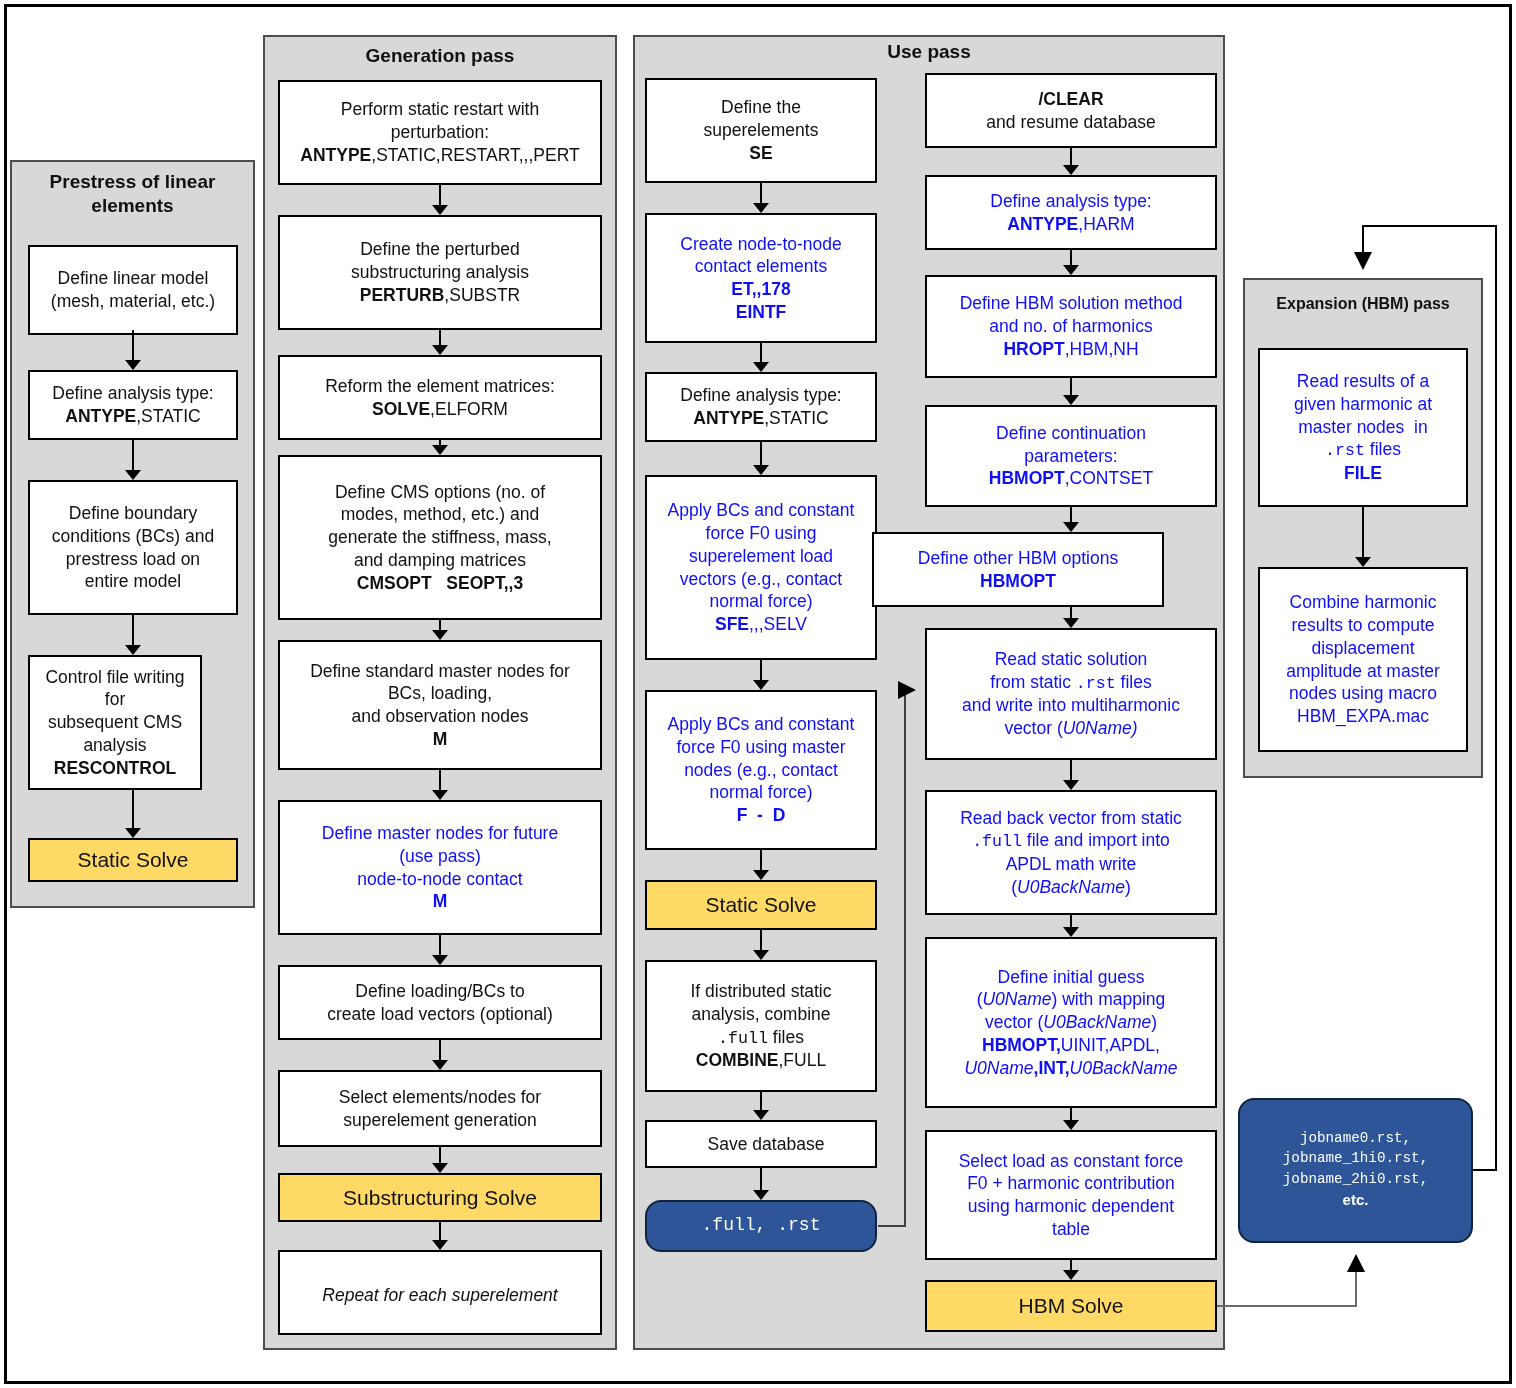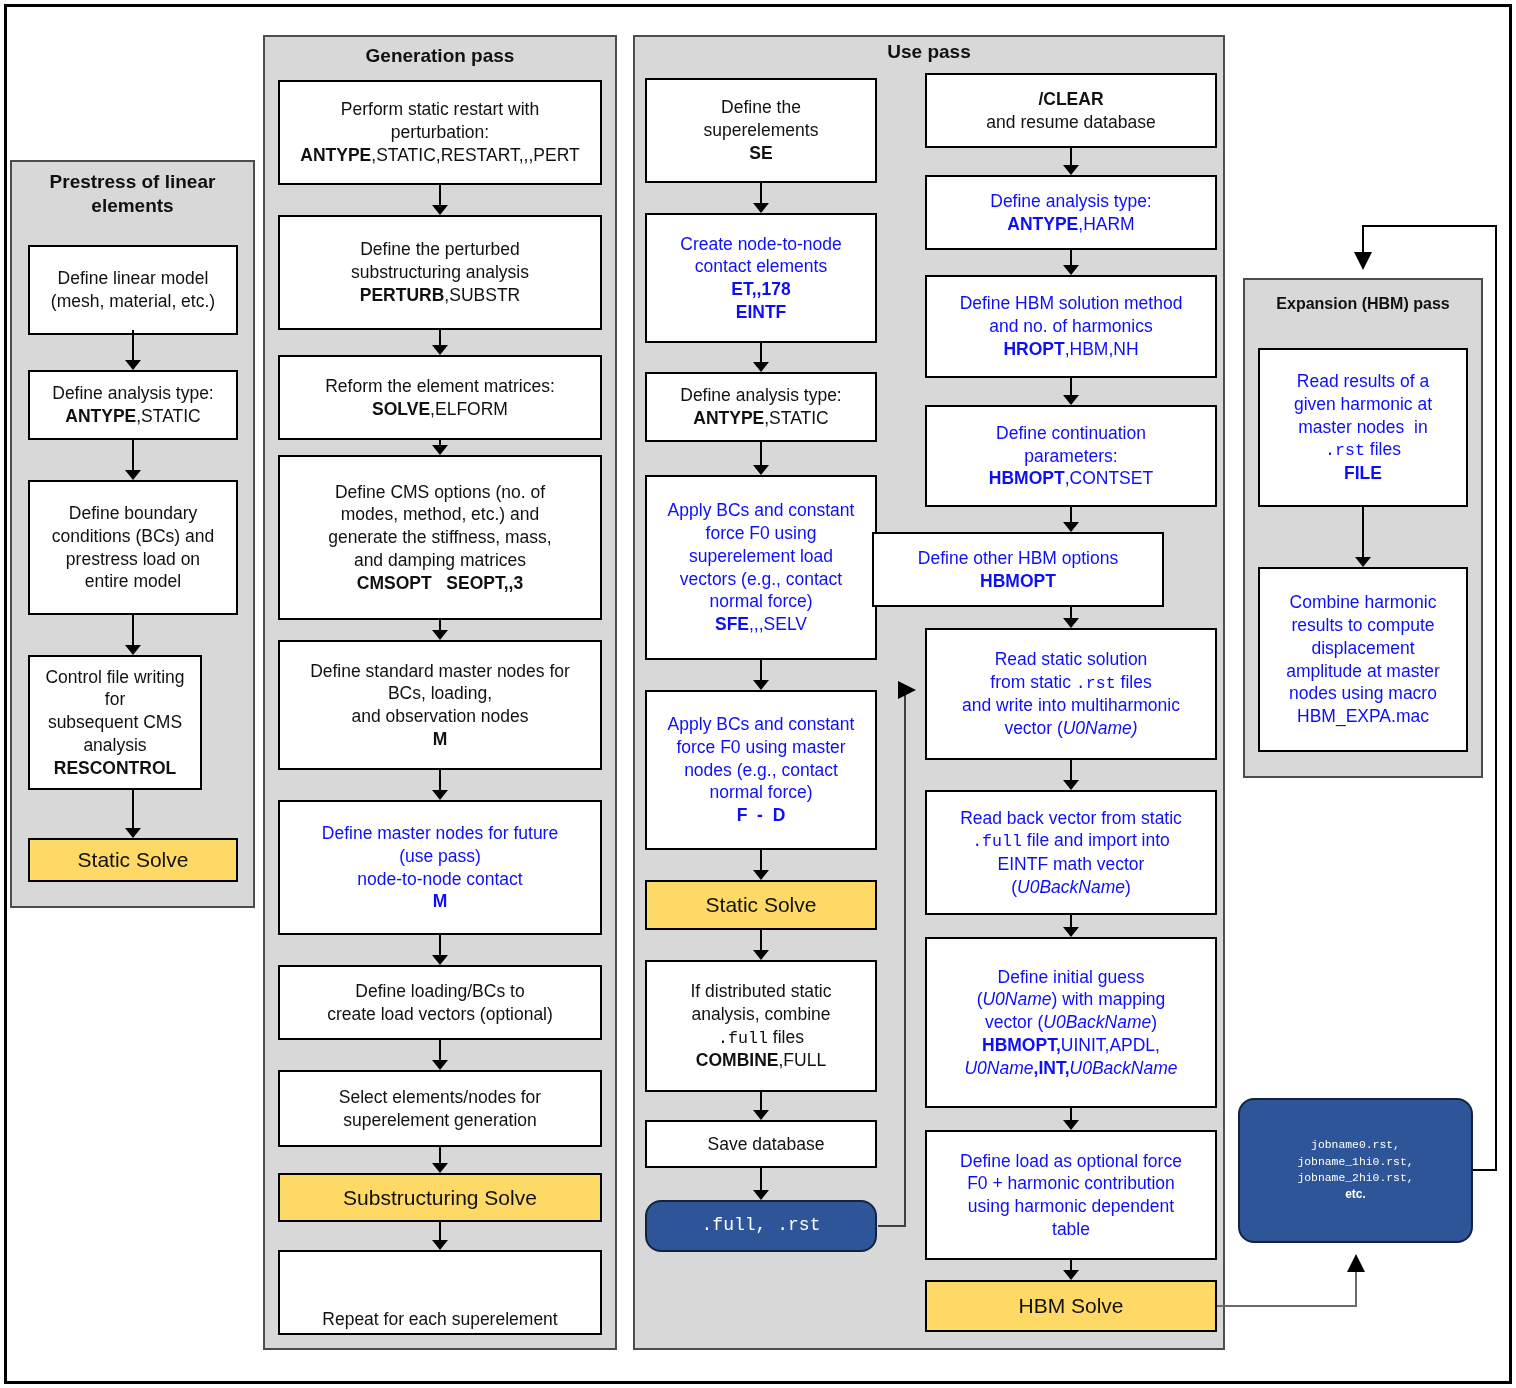--- a/index.html
+++ b/index.html
@@ -10,21 +10,21 @@
   .ptitle{position:absolute;text-align:center;font-weight:bold;font-size:19px;color:#111;
           line-height:1.25;z-index:3;}
   .box{position:absolute;background:#fff;border:2px solid #000;box-sizing:border-box;
        display:flex;align-items:center;justify-content:center;text-align:center;z-index:4;}
   .box .txt{font-size:17.5px;line-height:1.3;color:#111;padding:2px 4px;}
   .box.blue .txt{color:#0f0ff5;}
   .box.yellow{background:#ffd966;border-width:2px;}
   .box.yellow .txt{font-size:21px;}
   .box.navy{background:#2e5597;border:2px solid #13233f;border-radius:16px;}
   .box.navy .txt{color:#fff;font-family:"Liberation Mono",monospace;font-size:19px;line-height:1.35;}
-  .box.topalign{align-items:flex-end;}
+  .box.topalign{align-items:center;font-style:italic;}
   .box.topalign .txt{padding-top:8px;}
   .b{font-weight:bold;}
   .i{font-style:italic;}
   .m{font-family:"Liberation Mono",monospace;font-size:0.95em;}
   .navy .b{font-family:"Liberation Sans",sans-serif;font-weight:bold;}
   
   .va{position:absolute;width:20px;z-index:5;}
   .va::before{content:'';position:absolute;left:9px;top:0;bottom:9px;width:2px;background:#000;}
   .va::after{content:'';position:absolute;left:2px;bottom:0;width:0;height:0;
              border-left:8px solid transparent;border-right:8px solid transparent;
@@ -172,39 +172,39 @@
   <div class="va" style="left:1061px;top:507px;height:25px;"></div>
   <div class="box blue" style="left:872px;top:532px;width:292px;height:75px;">
       <div class="txt"><span>Define other HBM options</span><br><span class="b">HBMOPT</span></div>
     </div>
   <div class="va" style="left:1061px;top:607px;height:21px;"></div>
   <div class="box blue" style="left:925px;top:628px;width:292px;height:132px;">
       <div class="txt"><span>Read static solution</span><br><span>from static </span><span class="m">.rst</span><span> files</span><br><span>and write into multiharmonic</span><br><span>vector (</span><span class="i">U0Name)</span></div>
     </div>
   <div class="va" style="left:1061px;top:760px;height:30px;"></div>
   <div class="box blue" style="left:925px;top:790px;width:292px;height:125px;">
-      <div class="txt"><span>Read back vector from static</span><br><span class="m">.full</span><span> file and import into</span><br><span>EINTF math vector</span><br><span>(</span><span class="i">U0BackName</span><span>)</span></div>
+      <div class="txt"><span>Read back vector from static</span><br><span class="m">.full</span><span> file and import into</span><br><span>APDL math write</span><br><span>(</span><span class="i">U0BackName</span><span>)</span></div>
     </div>
   <div class="va" style="left:1061px;top:915px;height:22px;"></div>
   <div class="box blue" style="left:925px;top:937px;width:292px;height:171px;">
       <div class="txt"><span>Define initial guess</span><br><span>(</span><span class="i">U0Name</span><span>) with mapping</span><br><span>vector (</span><span class="i">U0BackName</span><span>)</span><br><span class="b">HBMOPT,</span><span>UINIT,APDL,</span><br><span class="i">U0Name</span><span class="b">,INT,</span><span class="i">U0BackName</span></div>
     </div>
   <div class="va" style="left:1061px;top:1108px;height:22px;"></div>
   <div class="box blue" style="left:925px;top:1130px;width:292px;height:130px;">
-      <div class="txt"><span>Define load as optional force</span><br><span>F0 + harmonic contribution</span><br><span>using harmonic dependent</span><br><span>table</span></div>
+      <div class="txt"><span>Select load as constant force</span><br><span>F0 + harmonic contribution</span><br><span>using harmonic dependent</span><br><span>table</span></div>
     </div>
   <div class="va" style="left:1061px;top:1260px;height:20px;"></div>
   <div class="box yellow" style="left:925px;top:1280px;width:292px;height:52px;">
       <div class="txt">HBM Solve</div>
     </div>
 
   <div class="box blue" style="left:1258px;top:348px;width:210px;height:159px;">
       <div class="txt"><span>Read results of a</span><br><span>given harmonic at</span><br><span>master nodes&nbsp; in</span><br><span class="m">.rst</span><span> files</span><br><span class="b">FILE</span></div>
     </div>
   <div class="va" style="left:1353px;top:507px;height:60px;"></div>
   <div class="box blue" style="left:1258px;top:567px;width:210px;height:185px;">
       <div class="txt"><span>Combine harmonic</span><br><span>results to compute</span><br><span>displacement</span><br><span>amplitude at master</span><br><span>nodes using macro</span><br><span>HBM_EXPA.mac</span></div>
     </div>
 
   <div class="box navy" style="left:1238px;top:1098px;width:235px;height:145px;">
-      <div class="txt" style="font-size:12px;"><span class="m">jobname0.rst,</span><br><span class="m">jobname_1hi0.rst,</span><br><span class="m">jobname_2hi0.rst,</span><br><span class="b">etc.</span></div>
+      <div class="txt" style="font-size:15px;"><span class="m">jobname0.rst,</span><br><span class="m">jobname_1hi0.rst,</span><br><span class="m">jobname_2hi0.rst,</span><br><span class="b">etc.</span></div>
     </div>
 </div>
 
 </body></html>

